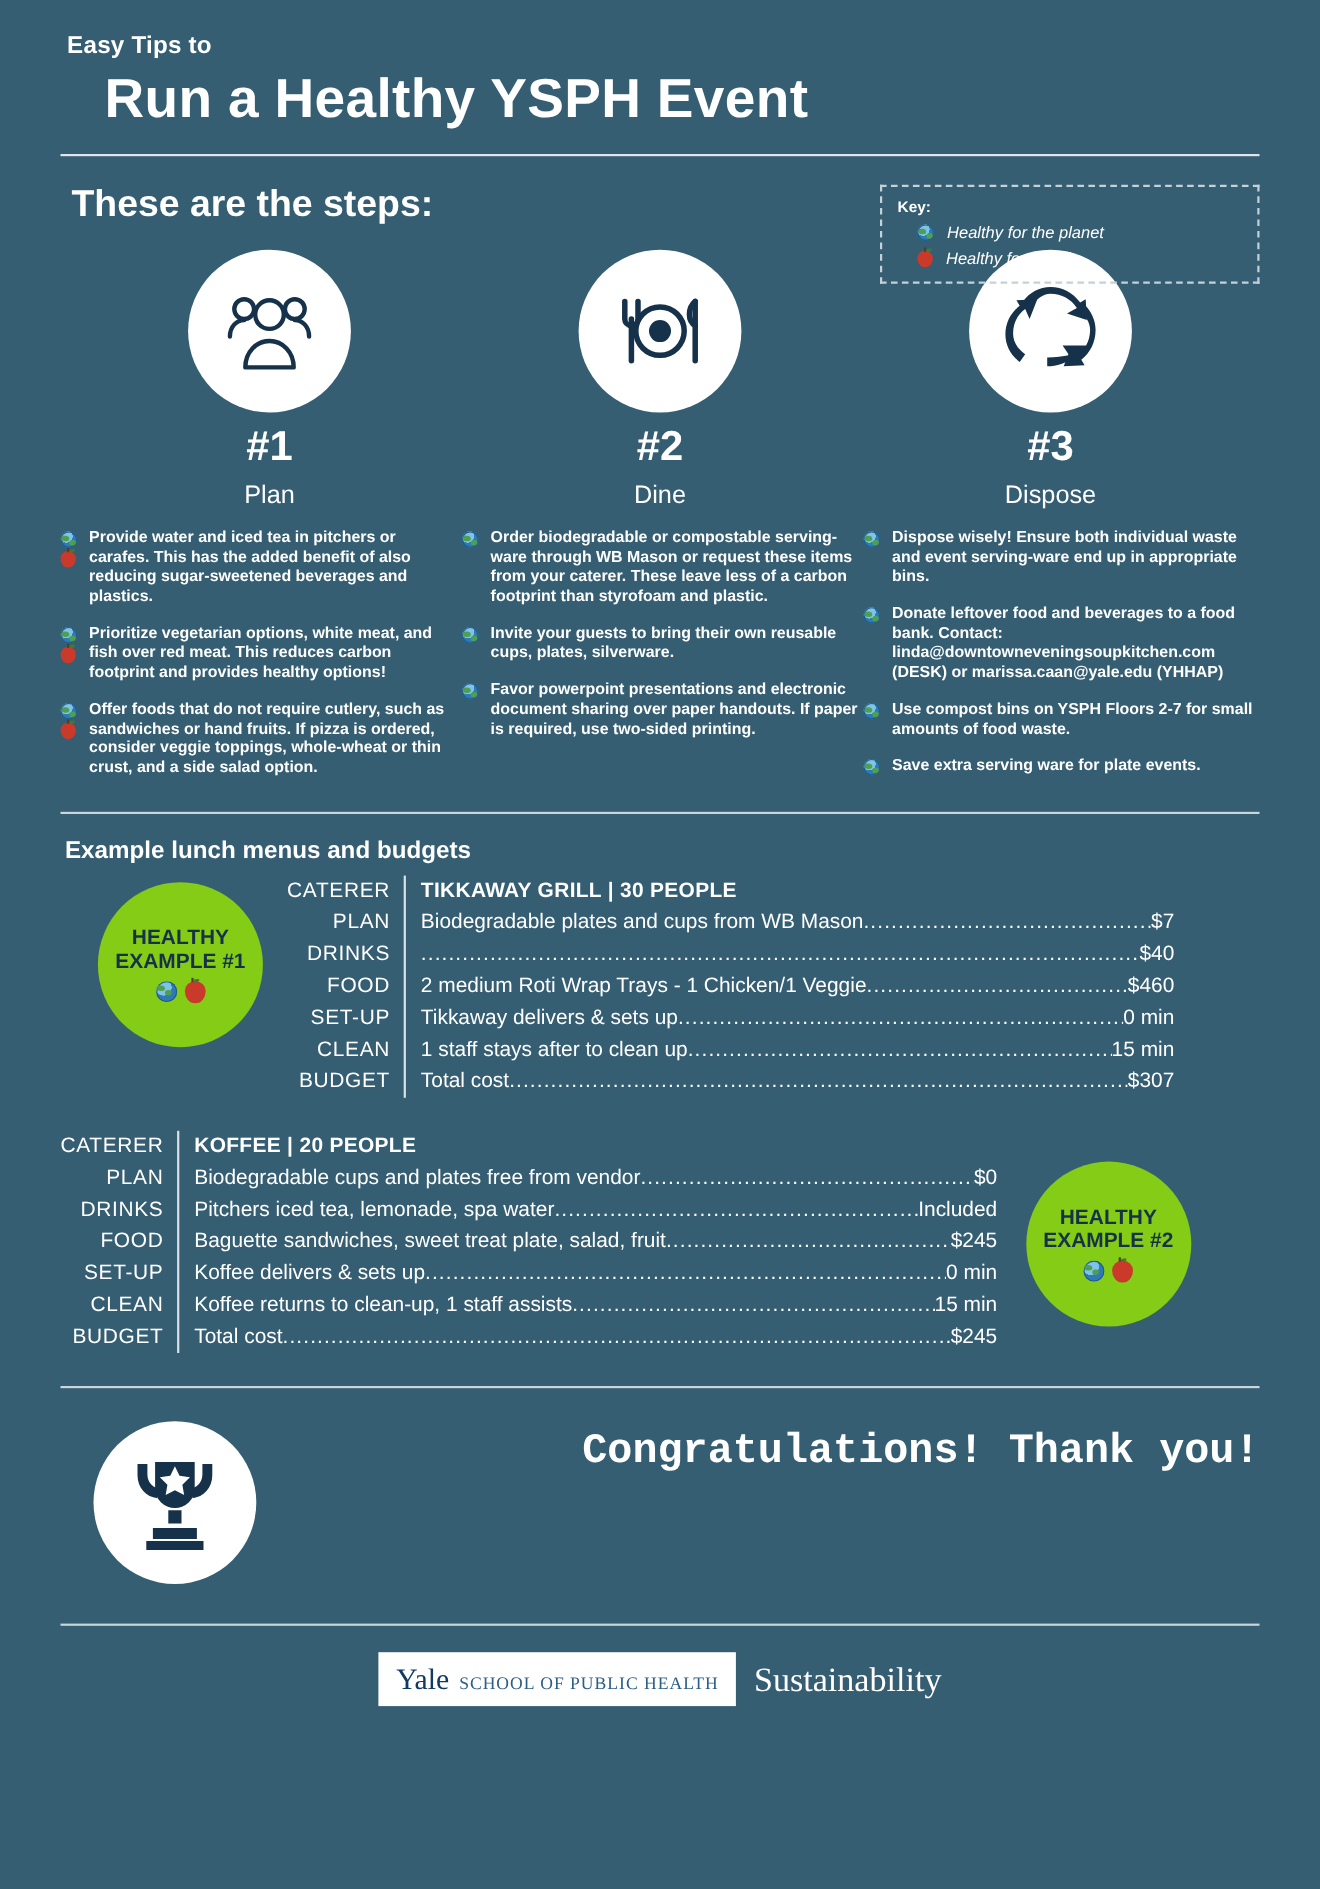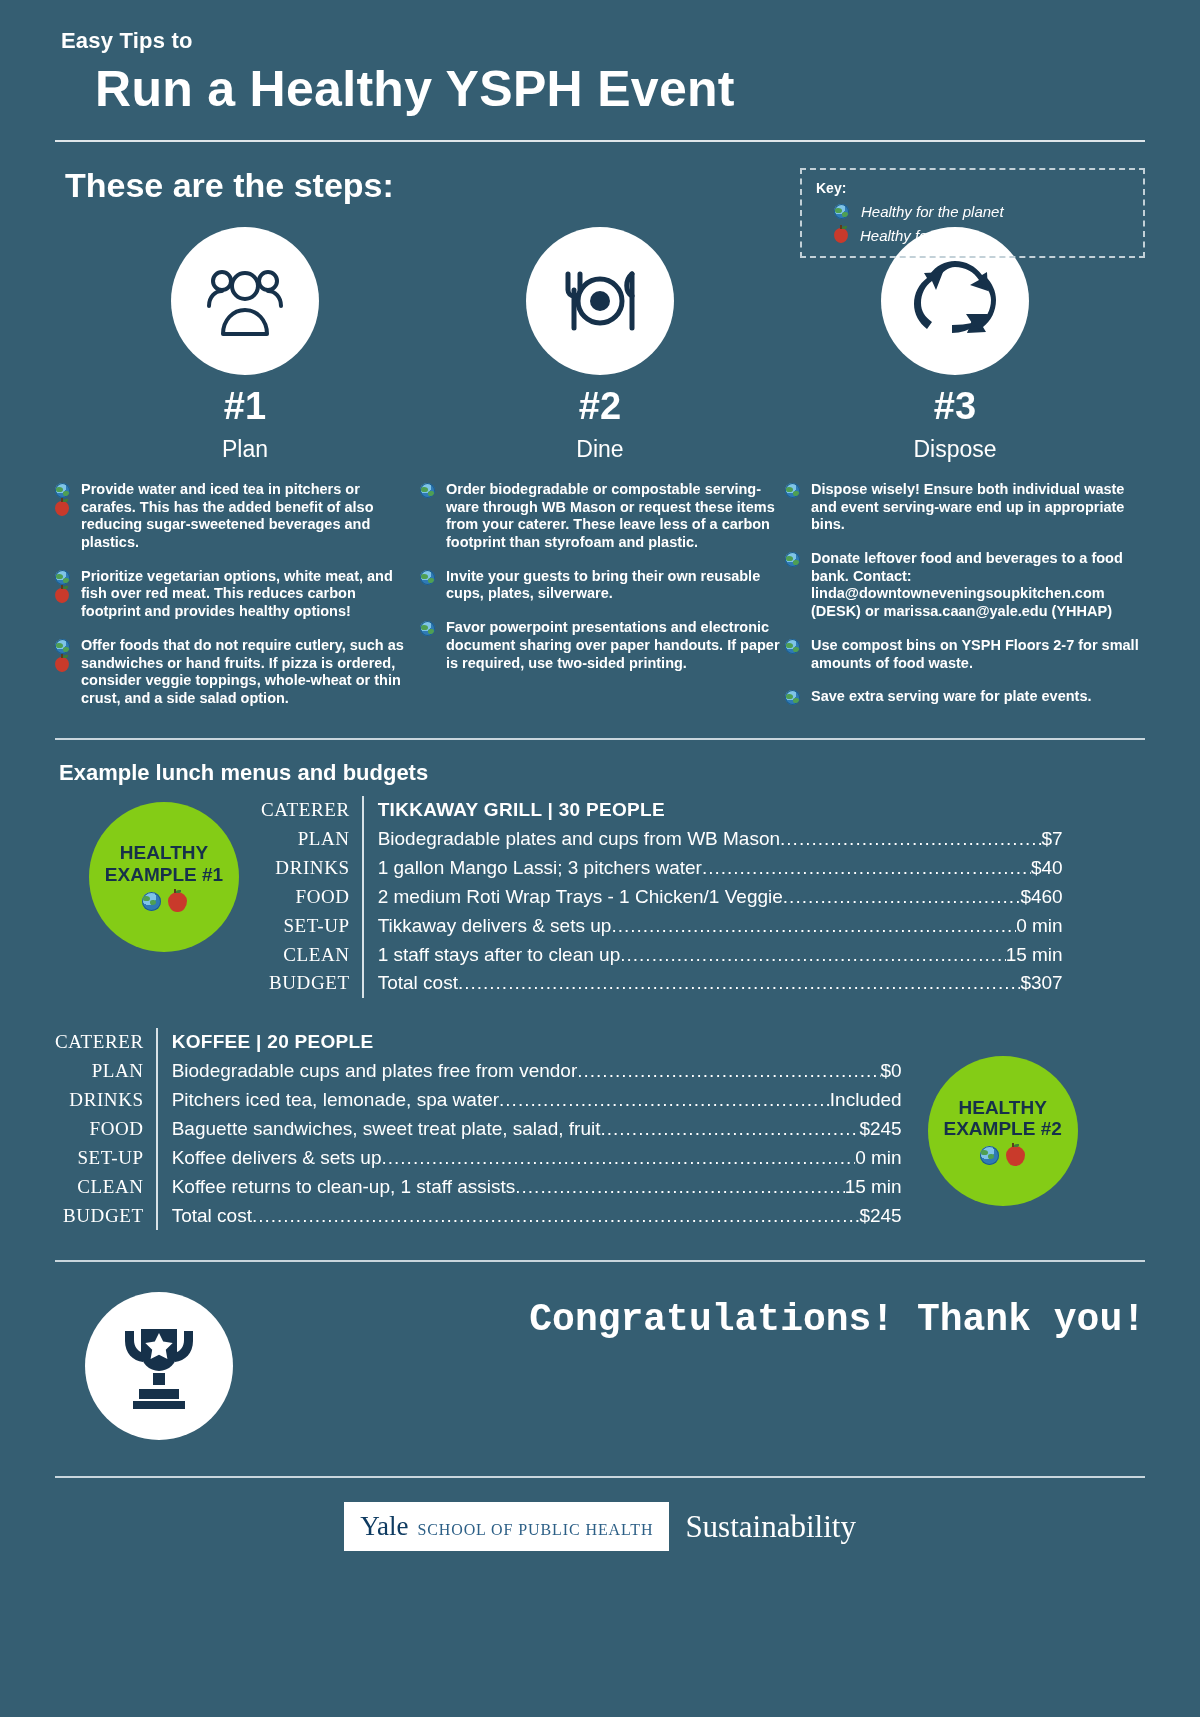--- a/index.html
+++ b/index.html
@@ -63,21 +63,21 @@
     width:150px;height:150px;border-radius:50%;background:#84cc16;color:#16314a;
     display:flex;flex-direction:column;align-items:center;justify-content:center;text-align:center;
     font-weight:bold;font-size:19px;line-height:1.12;flex:0 0 150px;
   }
   .badge .bicons{display:flex;gap:7px;margin-top:7px;}
   .badge .globe,.badge .apple{width:19px;height:20px;}
   .badge .globe{height:19px;}
 
   .menu-table{display:flex;}
   .labels{text-align:right;padding-right:12px;}
-  .labels div{font-size:19px;letter-spacing:.6px;line-height:1.52;font-family:Liberation Serif, serif;}
+  .labels div{font-size:19px;letter-spacing:.6px;line-height:1.52;}
   .rows{border-left:2px solid #d8e2e7;padding-left:14px;}
   .rows .rhead{font-size:19px;font-weight:bold;letter-spacing:.3px;line-height:1.52;}
   .rows .row{font-size:19px;line-height:1.52;display:flex;white-space:nowrap;}
   .row .txt{flex:0 0 auto;}
   .row .dots{flex:1 1 auto;overflow:hidden;white-space:nowrap;letter-spacing:1px;}
   .row .val{flex:0 0 auto;}
 
   .menu2{margin-top:30px;position:relative;}
   .menu2 .labels div{font-size:19px;}
 
@@ -271,21 +271,20 @@
       </div>
       <div class="rows" style="width:685px;">
         <div class="rhead">TIKKAWAY GRILL | 30 PEOPLE</div>
 
         <div class="row">
           <span class="txt">Biodegradable plates and cups from WB Mason</span>
           <span class="dots">..........................................................................................................</span>
           <span class="val">$7</span>
         </div>
         <div class="row">
-          <span class="txt">1 gallon Mango Lassi; 3 pitchers water</span>
           <span class="dots">..........................................................................................................</span>
           <span class="val">$40</span>
         </div>
         <div class="row">
           <span class="txt">2 medium Roti Wrap Trays - 1 Chicken/1 Veggie</span>
           <span class="dots">..........................................................................................................</span>
           <span class="val">$460</span>
         </div>
         <div class="row">
           <span class="txt">Tikkaway delivers &amp; sets up</span>

